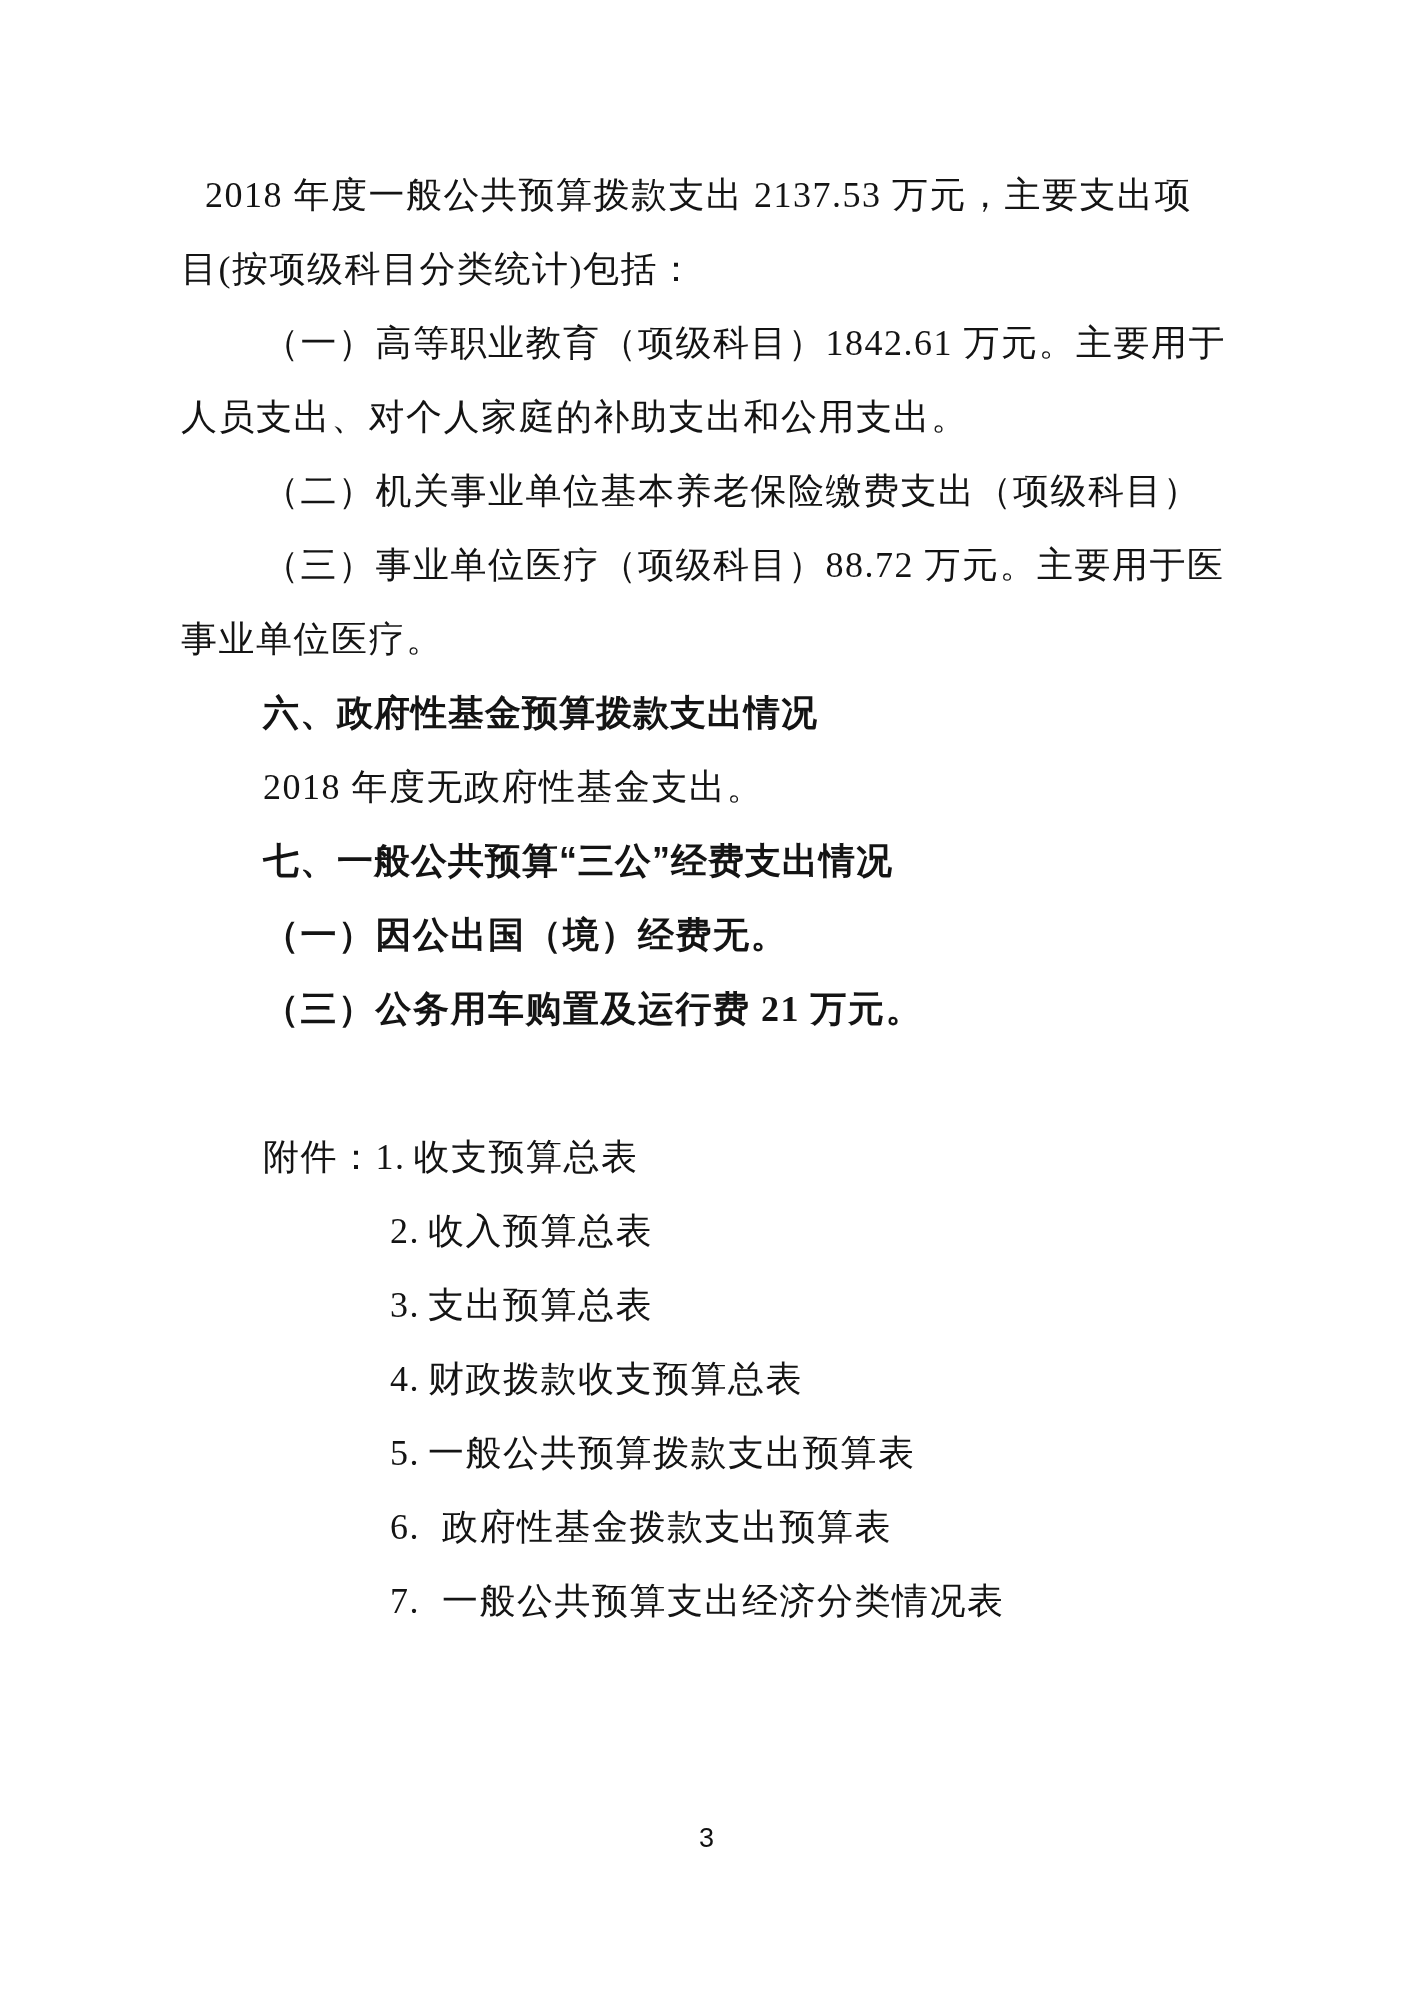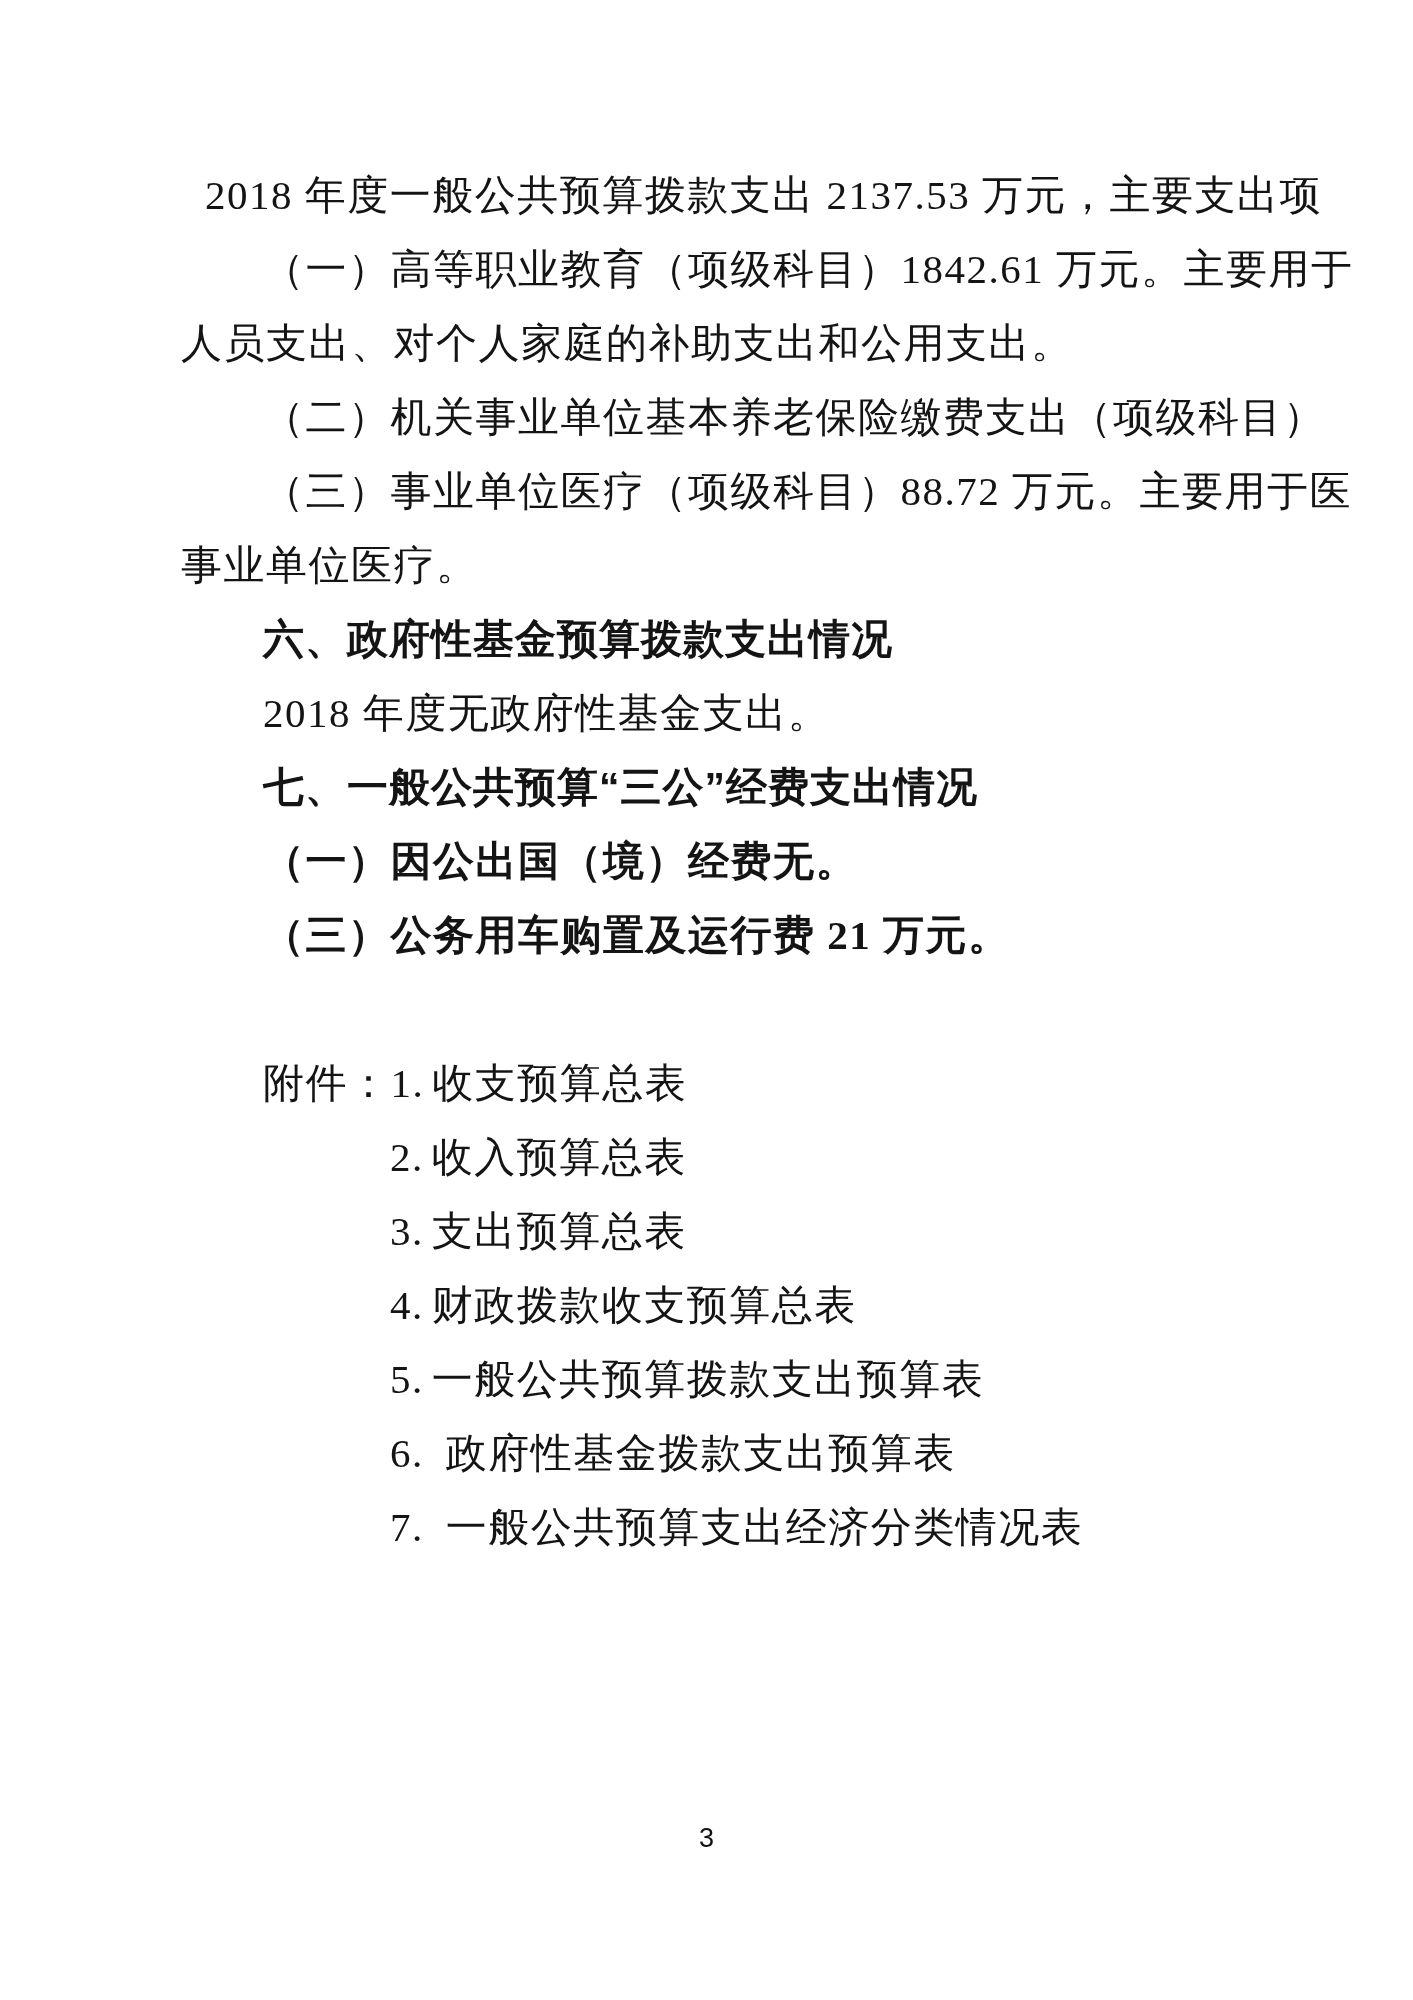--- a/index.html
+++ b/index.html
@@ -17,21 +17,21 @@
     color: #141414;
   }
   .content {
     position: absolute;
     left: 181px;
     top: 158px;
     width: 1090px;
   }
   .line {
     font-family: "Liberation Serif", "DejaVu Serif", serif;
-    font-size: 41px;
+    font-size: 36px;
     line-height: 74px;
     height: 74px;
     letter-spacing: 1.5px;
     white-space: nowrap;
   }
   
   .indent-sm { padding-left: 24px; }
   
   .indent-2 { padding-left: 82px; }
   .heading {
@@ -61,20 +61,21 @@
     color: #111;
   }
 </style>
 </head>
 <body>
 
 <div class="page">
   <main class="content">
 
     <div class="line indent-sm">2018 年度一般公共预算拨款支出 2137.53 万元，主要支出项</div>
+    <div class="line">目(按项级科目分类统计)包括：</div>
 
     <div class="line indent-2">（一）高等职业教育（项级科目）1842.61 万元。主要用于</div>
     <div class="line">人员支出、对个人家庭的补助支出和公用支出。</div>
 
     <div class="line indent-2">（二）机关事业单位基本养老保险缴费支出（项级科目）</div>
 
     <div class="line indent-2">（三）事业单位医疗（项级科目）88.72 万元。主要用于医</div>
     <div class="line">事业单位医疗。</div>
 
     <div class="line heading indent-2">六、政府性基金预算拨款支出情况</div>

